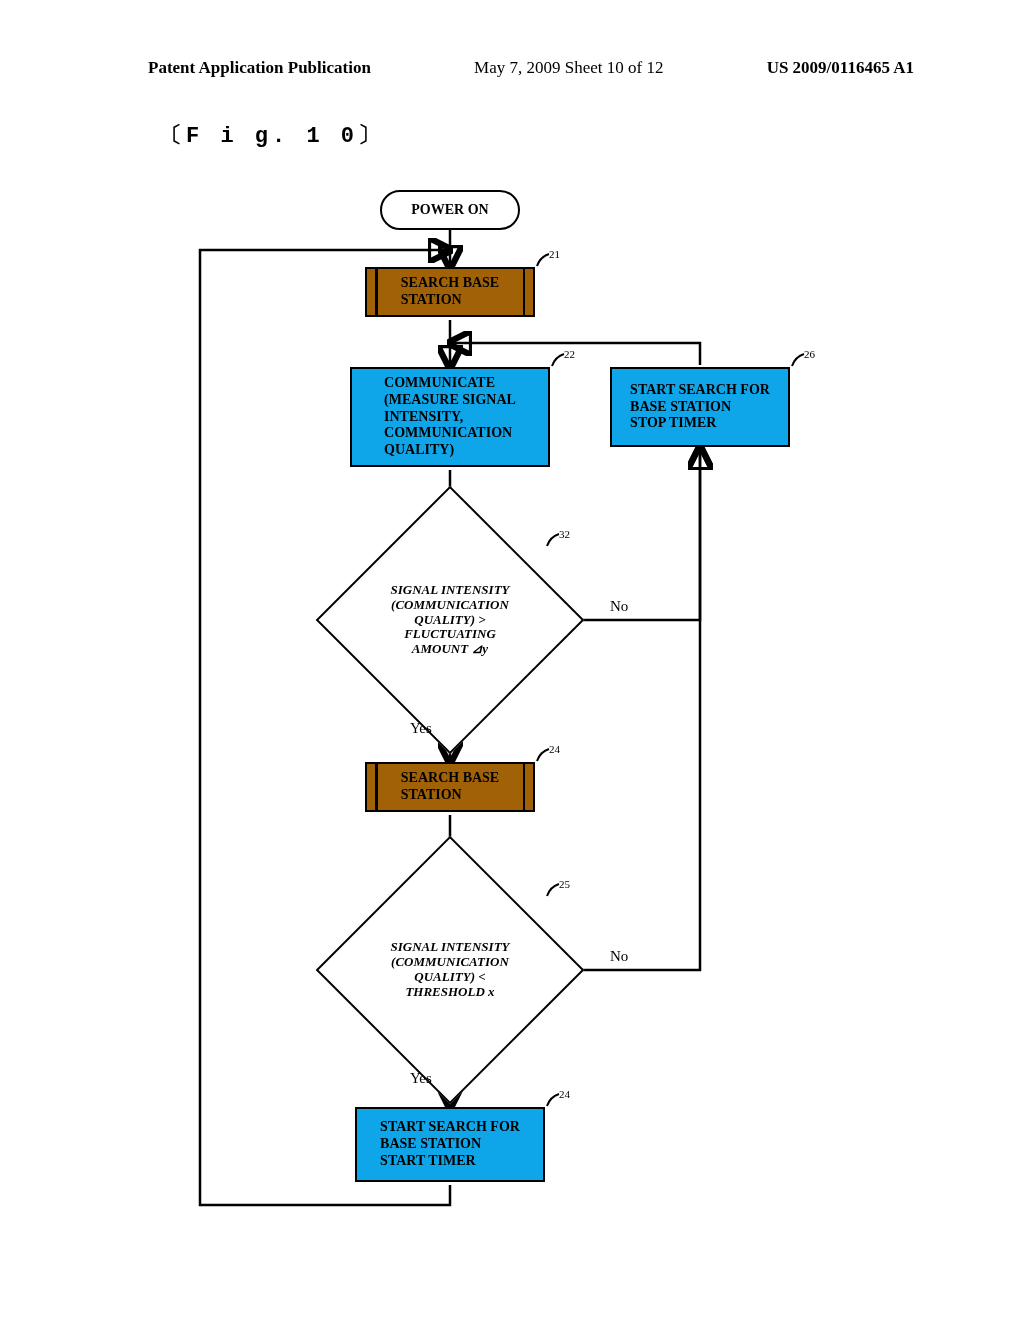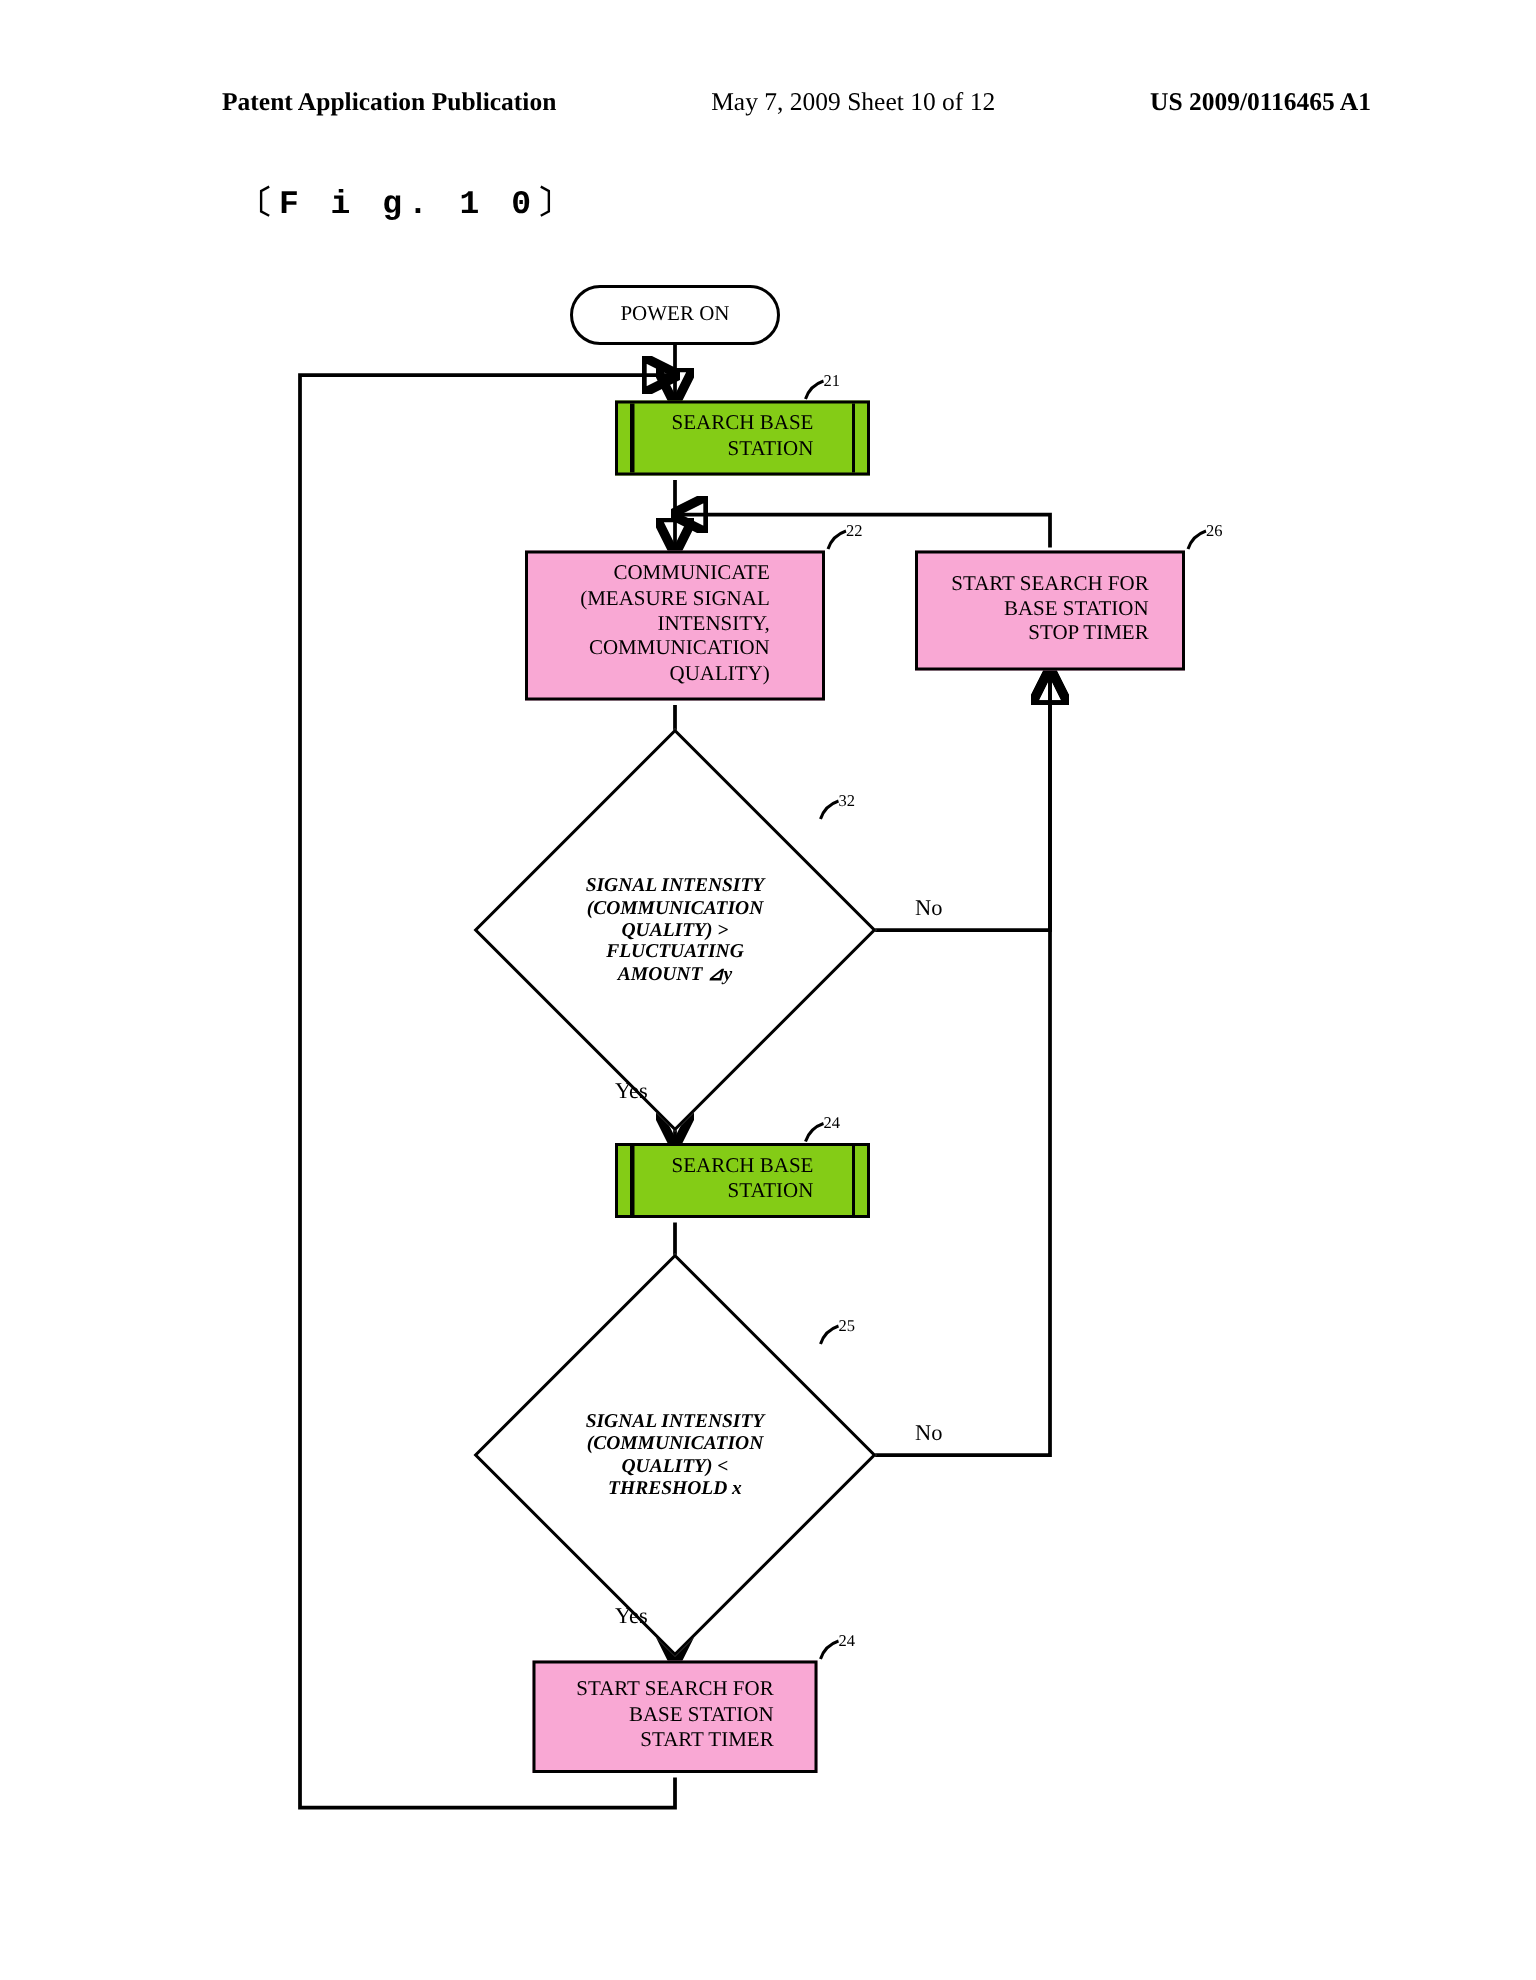--- a/index.html
+++ b/index.html
@@ -43,36 +43,36 @@
   .flow {
     position: absolute;
     left: 140px;
     top: 170px;
     width: 760px;
     height: 1040px;
   }
   .node {
     position: absolute;
     box-sizing: border-box;
-    text-align: right;
-    font-weight: 400;
+    text-align: left;
+    font-weight: 700;
     font-size: 14px;
     display: flex;
     align-items: center;
     justify-content: center;
     padding: 4px 10px;
     line-height: 1.2;
   }
   .process {
     border: 2.5px solid #000;
-    background: #f9a8d4;
+    background: #0ea5e9;
   }
 
   
-  .subproc { border: 2.5px solid #000; background:#84cc16;margin-left:45px; }
+  .subproc { border: 2.5px solid #000; background:#a16207; }
   .subproc::before,
   .subproc::after {
     content:""; position:absolute; top:0; bottom:0; width:2.5px; background:#000;
   }
   .subproc::before { left: 8px; }
   .subproc::after  { right: 8px; }
 
   .terminator {
     border: 2.5px solid #000;
     border-radius: 999px;

